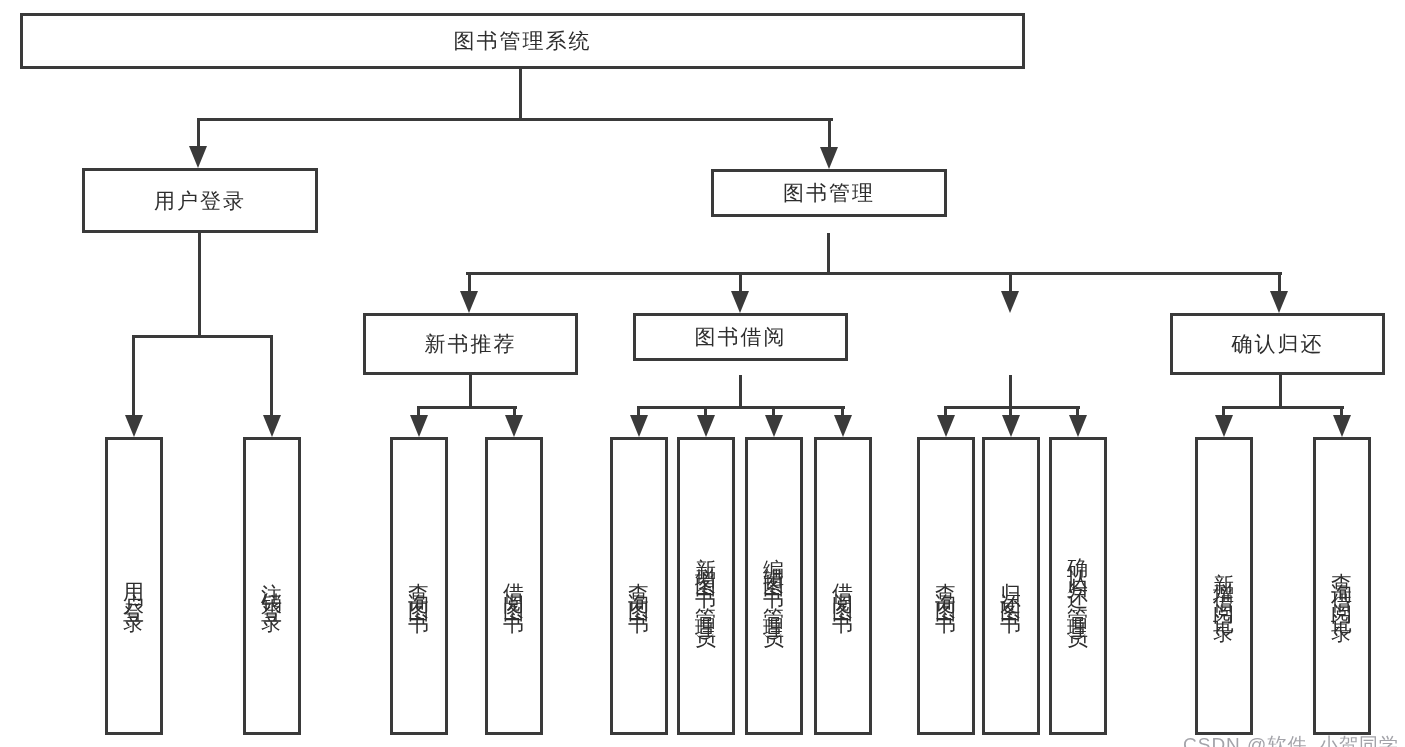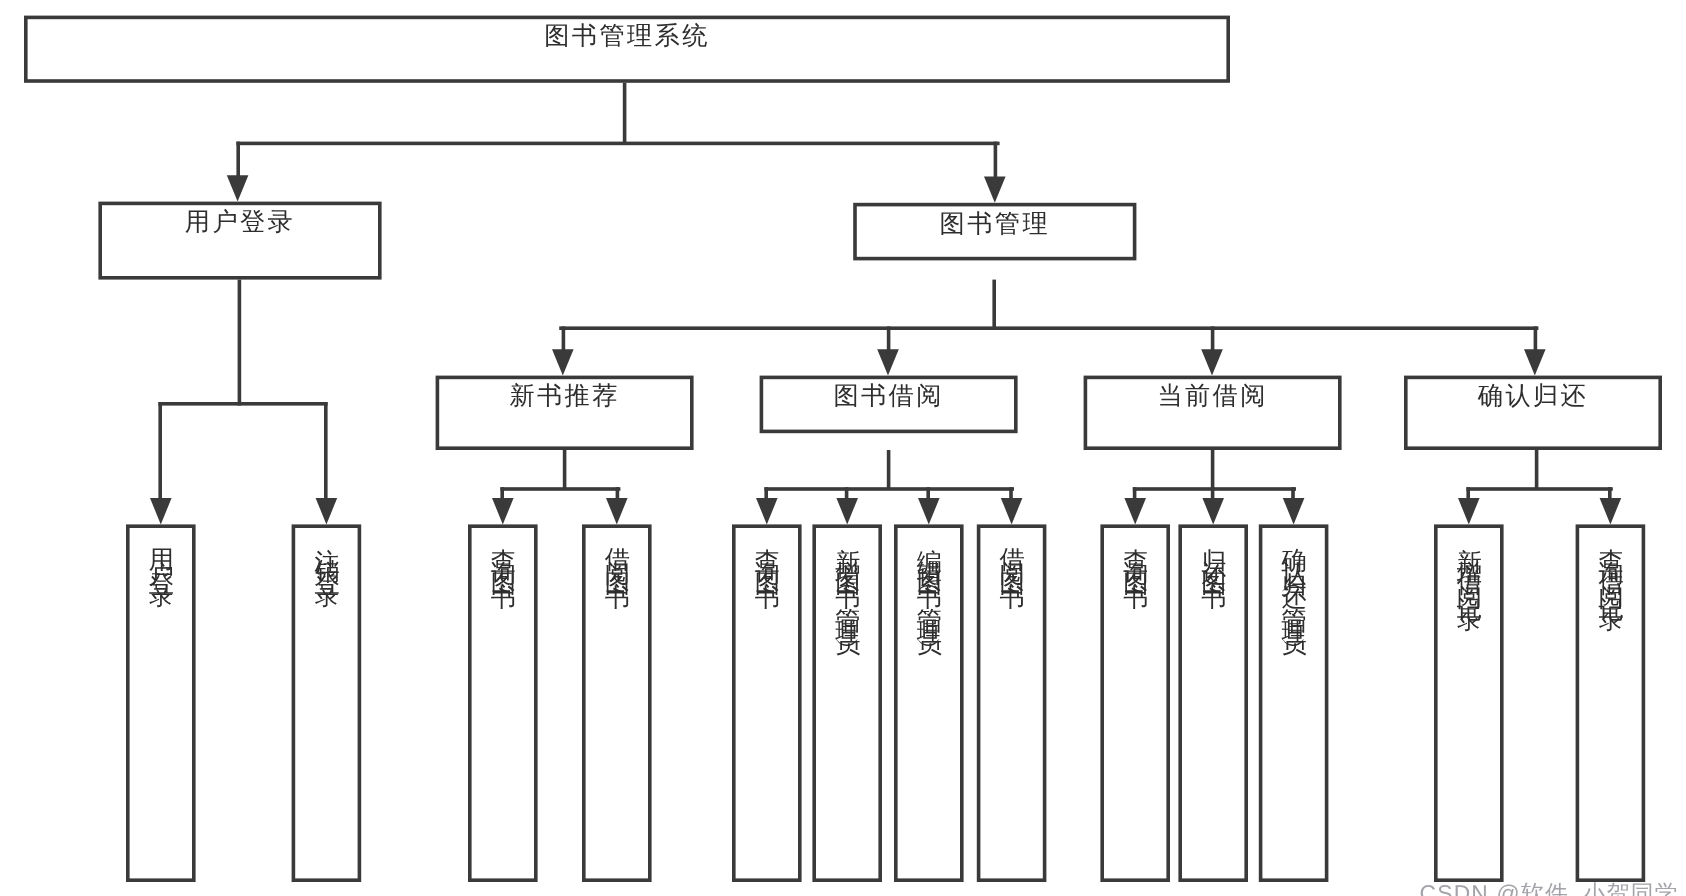--- a/index.html
+++ b/index.html
@@ -14,20 +14,21 @@
     height: 747px;
     background: #ffffff;
     overflow: hidden;
   }
   .box {
     position: absolute;
     box-sizing: border-box;
     border: 3px solid #3a3a3a;
     background: #ffffff;
     display: flex;
+    align-items: center;
     justify-content: center;
   }
   .hlabel {
     font-size: 21px;
     color: #2e2e2e;
     letter-spacing: 2px;
     white-space: nowrap;
   }
   .vlabel {
     writing-mode: vertical-rl;
@@ -100,23 +101,20 @@
   <div class="arrow" style="left:1001px;top:291px"></div>
   <div class="line" style="left:1278px;top:272px;width:3px;height:22px"></div>
   <div class="arrow" style="left:1270px;top:291px"></div>
 
   <div class="box" style="left:363px;top:313px;width:215px;height:62px">
     <span class="hlabel">新书推荐</span>
   </div>
   <div class="box" style="left:633px;top:313px;width:215px;height:48px">
     <span class="hlabel">图书借阅</span>
   </div>
-  <div class="box" style="left:903px;top:313px;width:215px;height:62px">
-    <span class="hlabel">当前借阅</span>
-  </div>
   <div class="box" style="left:1170px;top:313px;width:215px;height:62px">
     <span class="hlabel">确认归还</span>
   </div>
 
   <div class="line" style="left:469px;top:375px;width:3px;height:33px"></div>
   <div class="line" style="left:417px;top:406px;width:100px;height:3px"></div>
   <div class="line" style="left:417px;top:406px;width:3px;height:12px"></div>
   <div class="arrow" style="left:410px;top:415px"></div>
   <div class="line" style="left:513px;top:406px;width:3px;height:12px"></div>
   <div class="arrow" style="left:505px;top:415px"></div>

